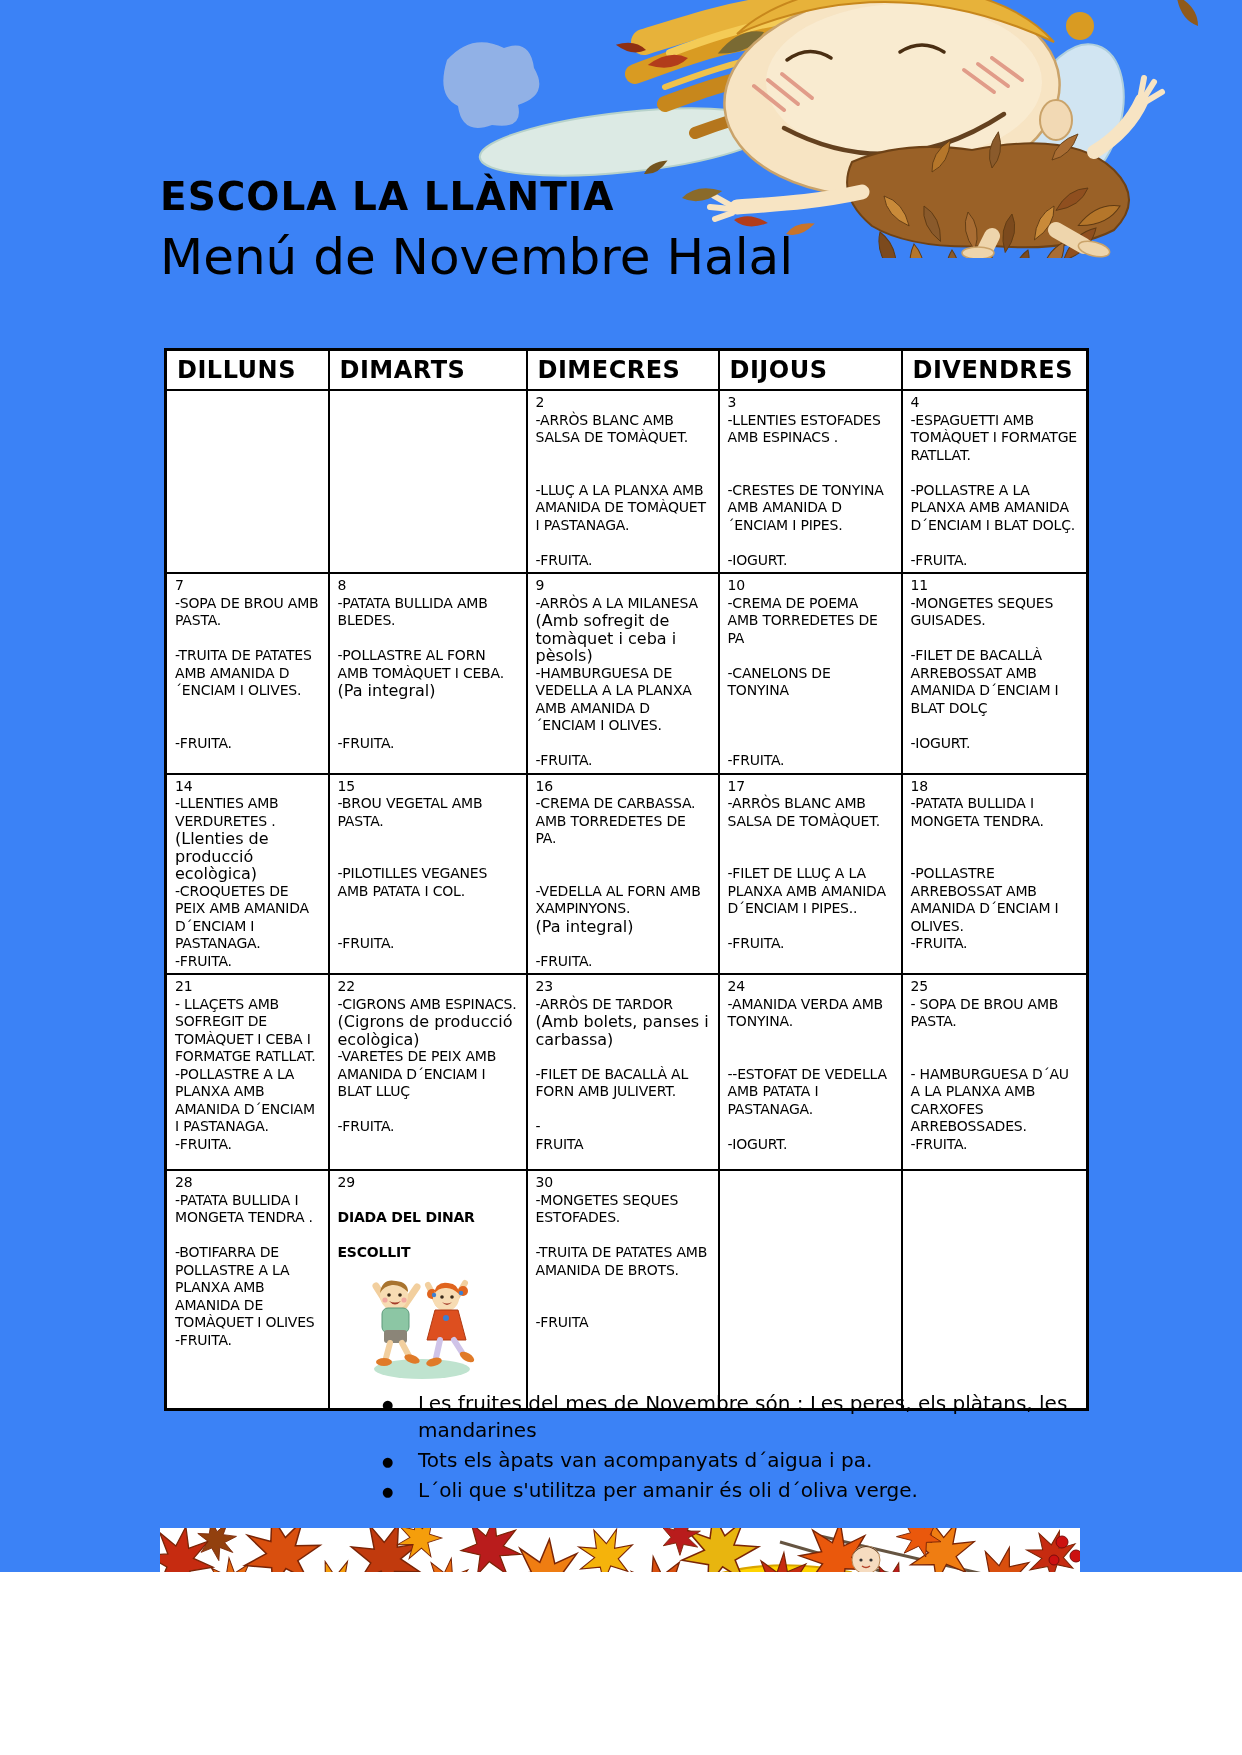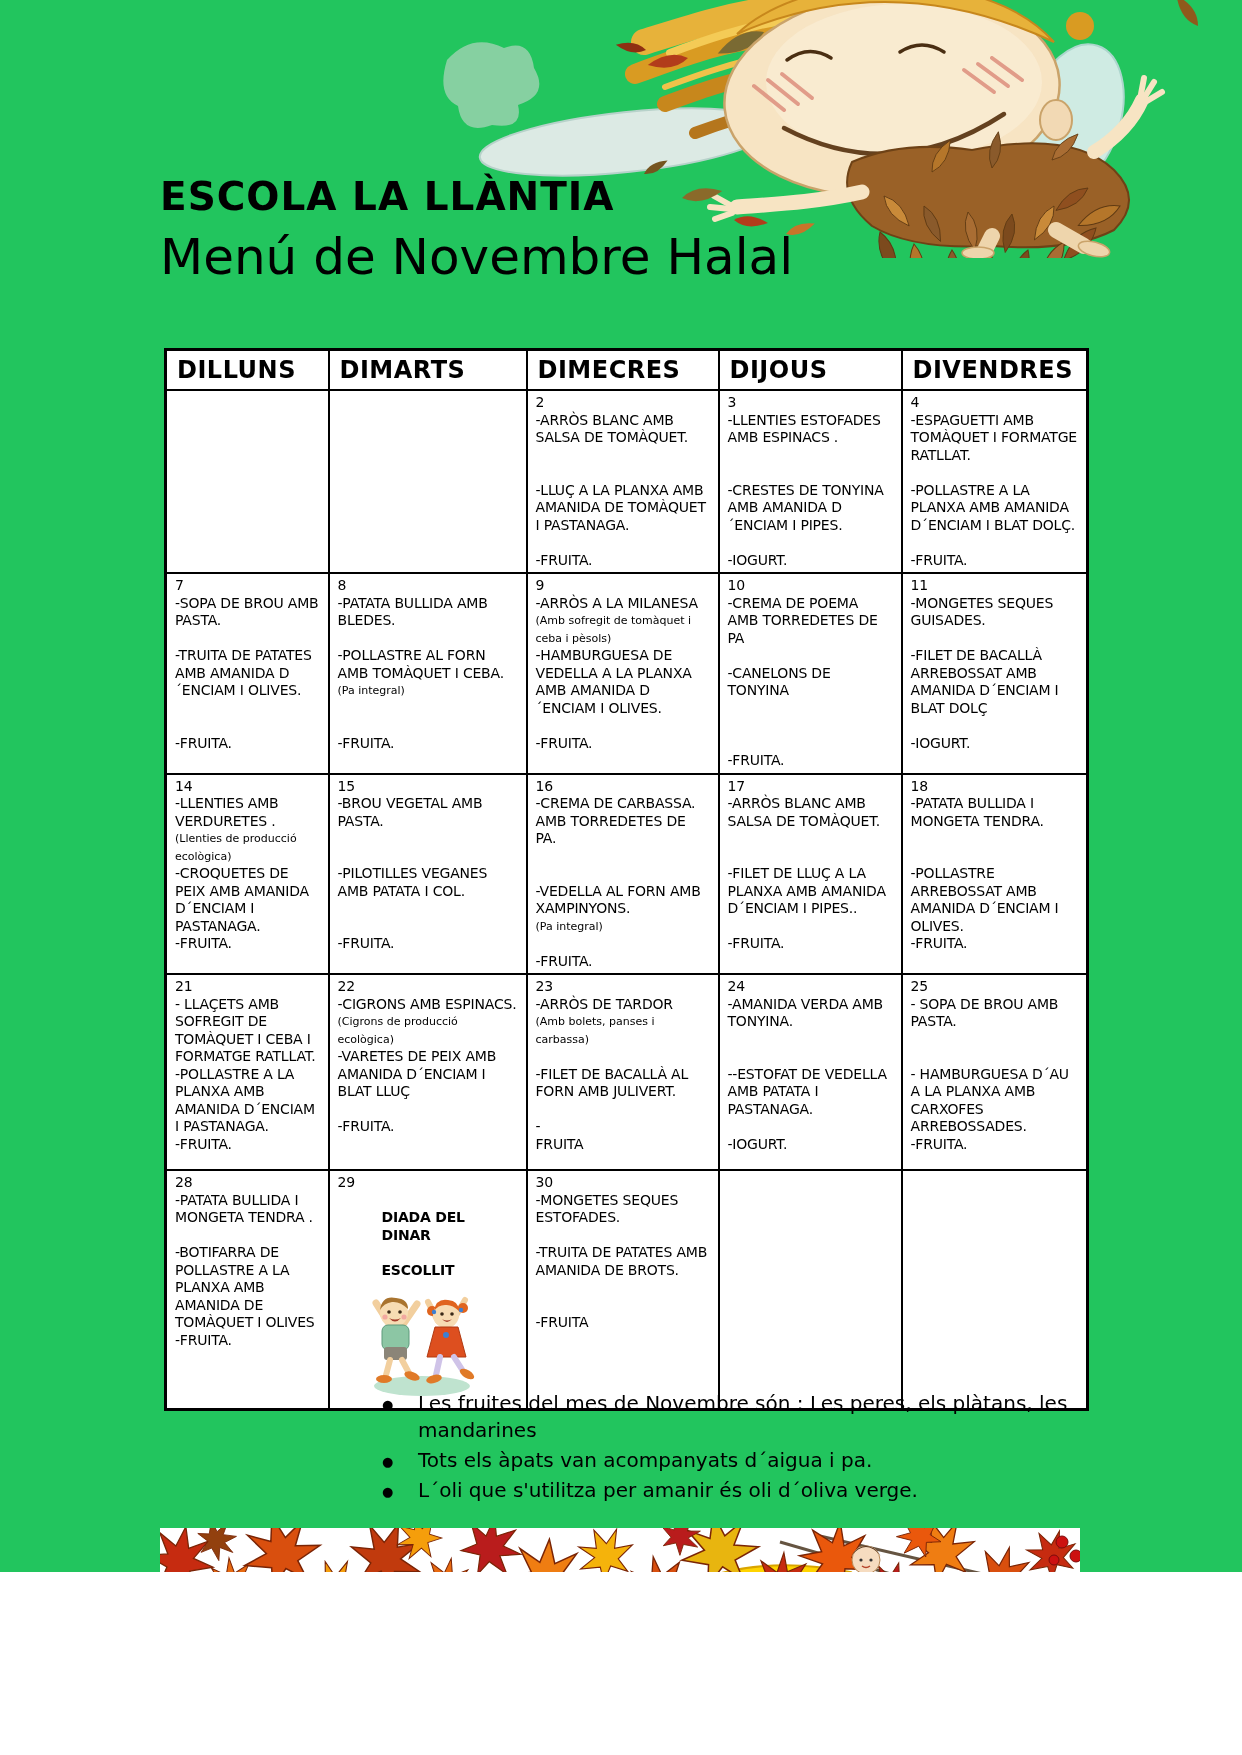--- a/index.html
+++ b/index.html
@@ -1,38 +1,38 @@
 <!DOCTYPE html>
 <html><head>
 <meta charset="utf-8">
 <style>
   html,body{margin:0;padding:0;background:#ffffff;}
   body{width:1242px;height:1755px;position:relative;font-family:"DejaVu Sans",sans-serif;color:#000;}
-  .page{position:absolute;left:0;top:0;width:1242px;height:1572px;background:#22c55e;overflow:hidden;}
+  .page{position:absolute;left:0;top:0;width:1242px;height:1572px;background:#3b82f6;overflow:hidden;}
 
   .fairy{position:absolute;left:432px;top:0;}
 
   .titles{position:absolute;left:160px;top:176px;}
   .school{font-size:39px;font-weight:bold;letter-spacing:1px;margin:0;line-height:1.1;}
   .menu-title{font-size:50px;font-weight:normal;margin-top:12px;line-height:1.05;}
 
   table.menu{position:absolute;left:164px;top:348px;border-collapse:collapse;table-layout:fixed;
     border:3px solid #000;background:#fff;}
   table.menu th,table.menu td{border:2px solid #000;}
   table.menu th{font-size:24px;font-weight:bold;text-align:left;padding:3px 10px;height:32px;letter-spacing:.5px;}
   table.menu td{vertical-align:top;padding:3px 8px;font-size:14px;line-height:17.5px;letter-spacing:-.2px;}
   tbody tr:nth-child(1){height:177px;}
   tbody tr:nth-child(2){height:194px;}
   tbody tr:nth-child(3){height:195px;}
   tbody tr:nth-child(4){height:196px;}
   tbody tr:nth-child(5){height:239px;}
   td .day{min-height:17.5px;}
   td .line{}
-  td .small{font-size:11px;letter-spacing:0;}
-  td .bold{font-weight:bold;margin-left:44px;}
+  td .small{font-size:16px;letter-spacing:0;}
+  td .bold{font-weight:bold;}
   td .gap{height:17.5px;}
   td .kids-wrap{margin-top:6px;margin-left:4px;}
 
   ul.notes{position:absolute;left:372px;top:1390px;width:700px;margin:0;padding:0;list-style:none;
     font-size:20px;line-height:27px;}
   ul.notes li{position:relative;padding-left:46px;margin-bottom:3px;}
   ul.notes li::before{content:"●";position:absolute;left:10px;top:1px;font-size:13px;}
   ul.notes li .cont{text-align:center;}
 
   .banner{position:absolute;left:160px;top:1528px;width:920px;height:222px;}

